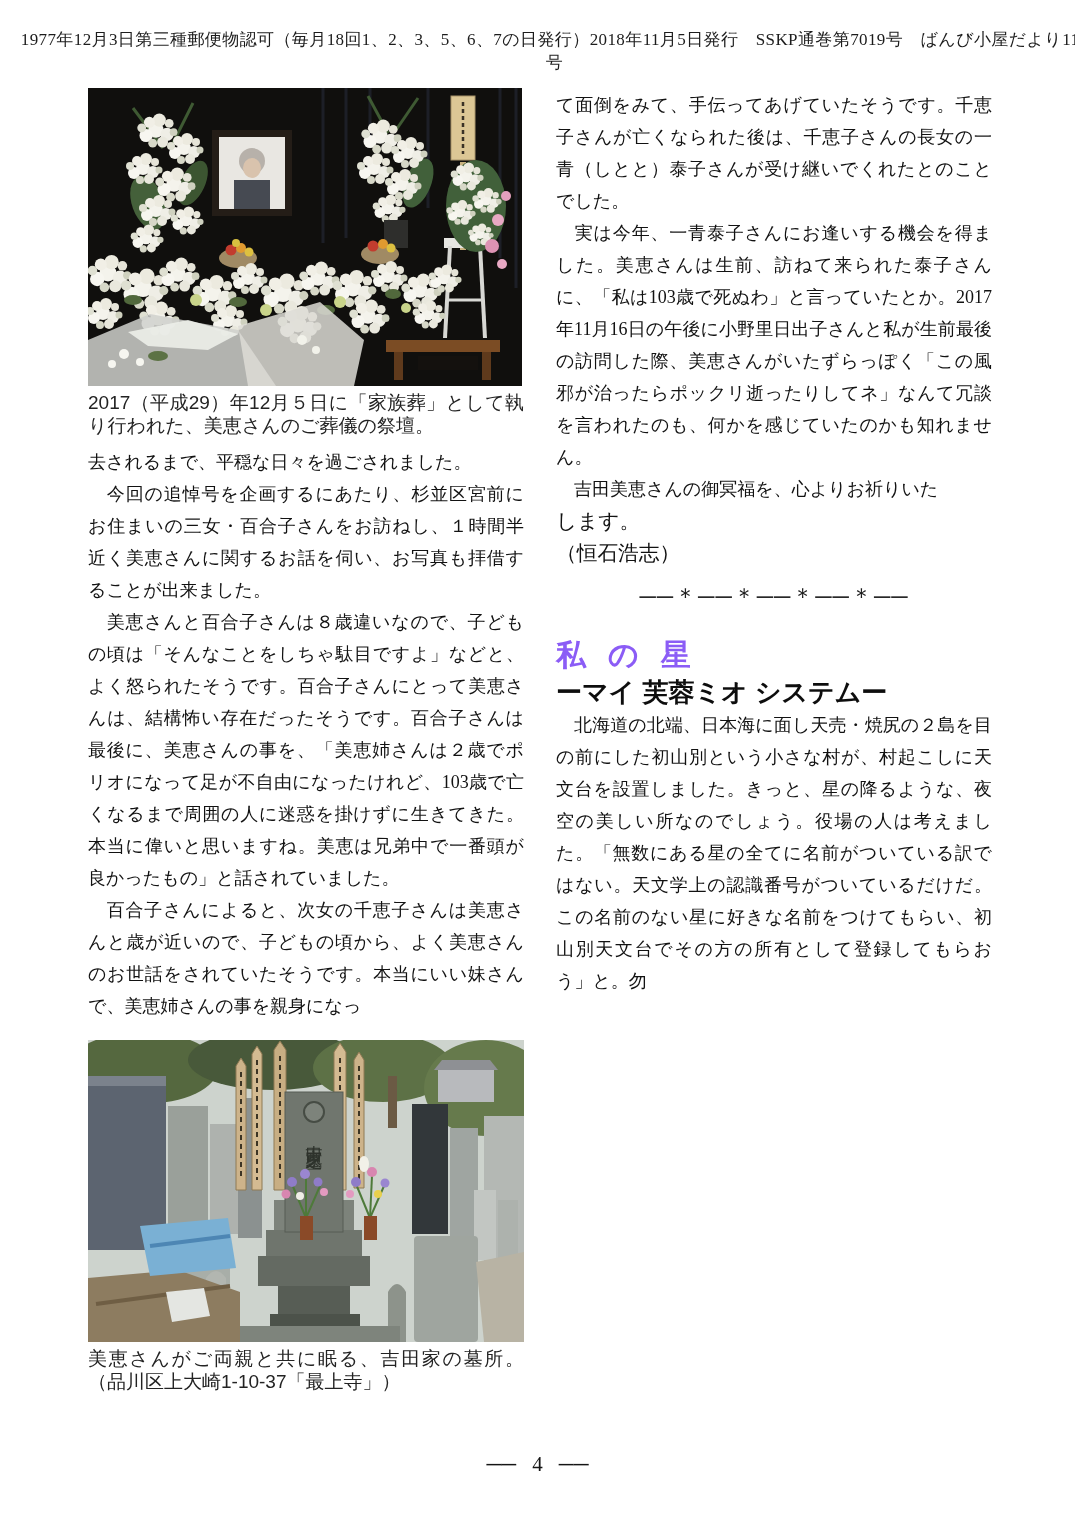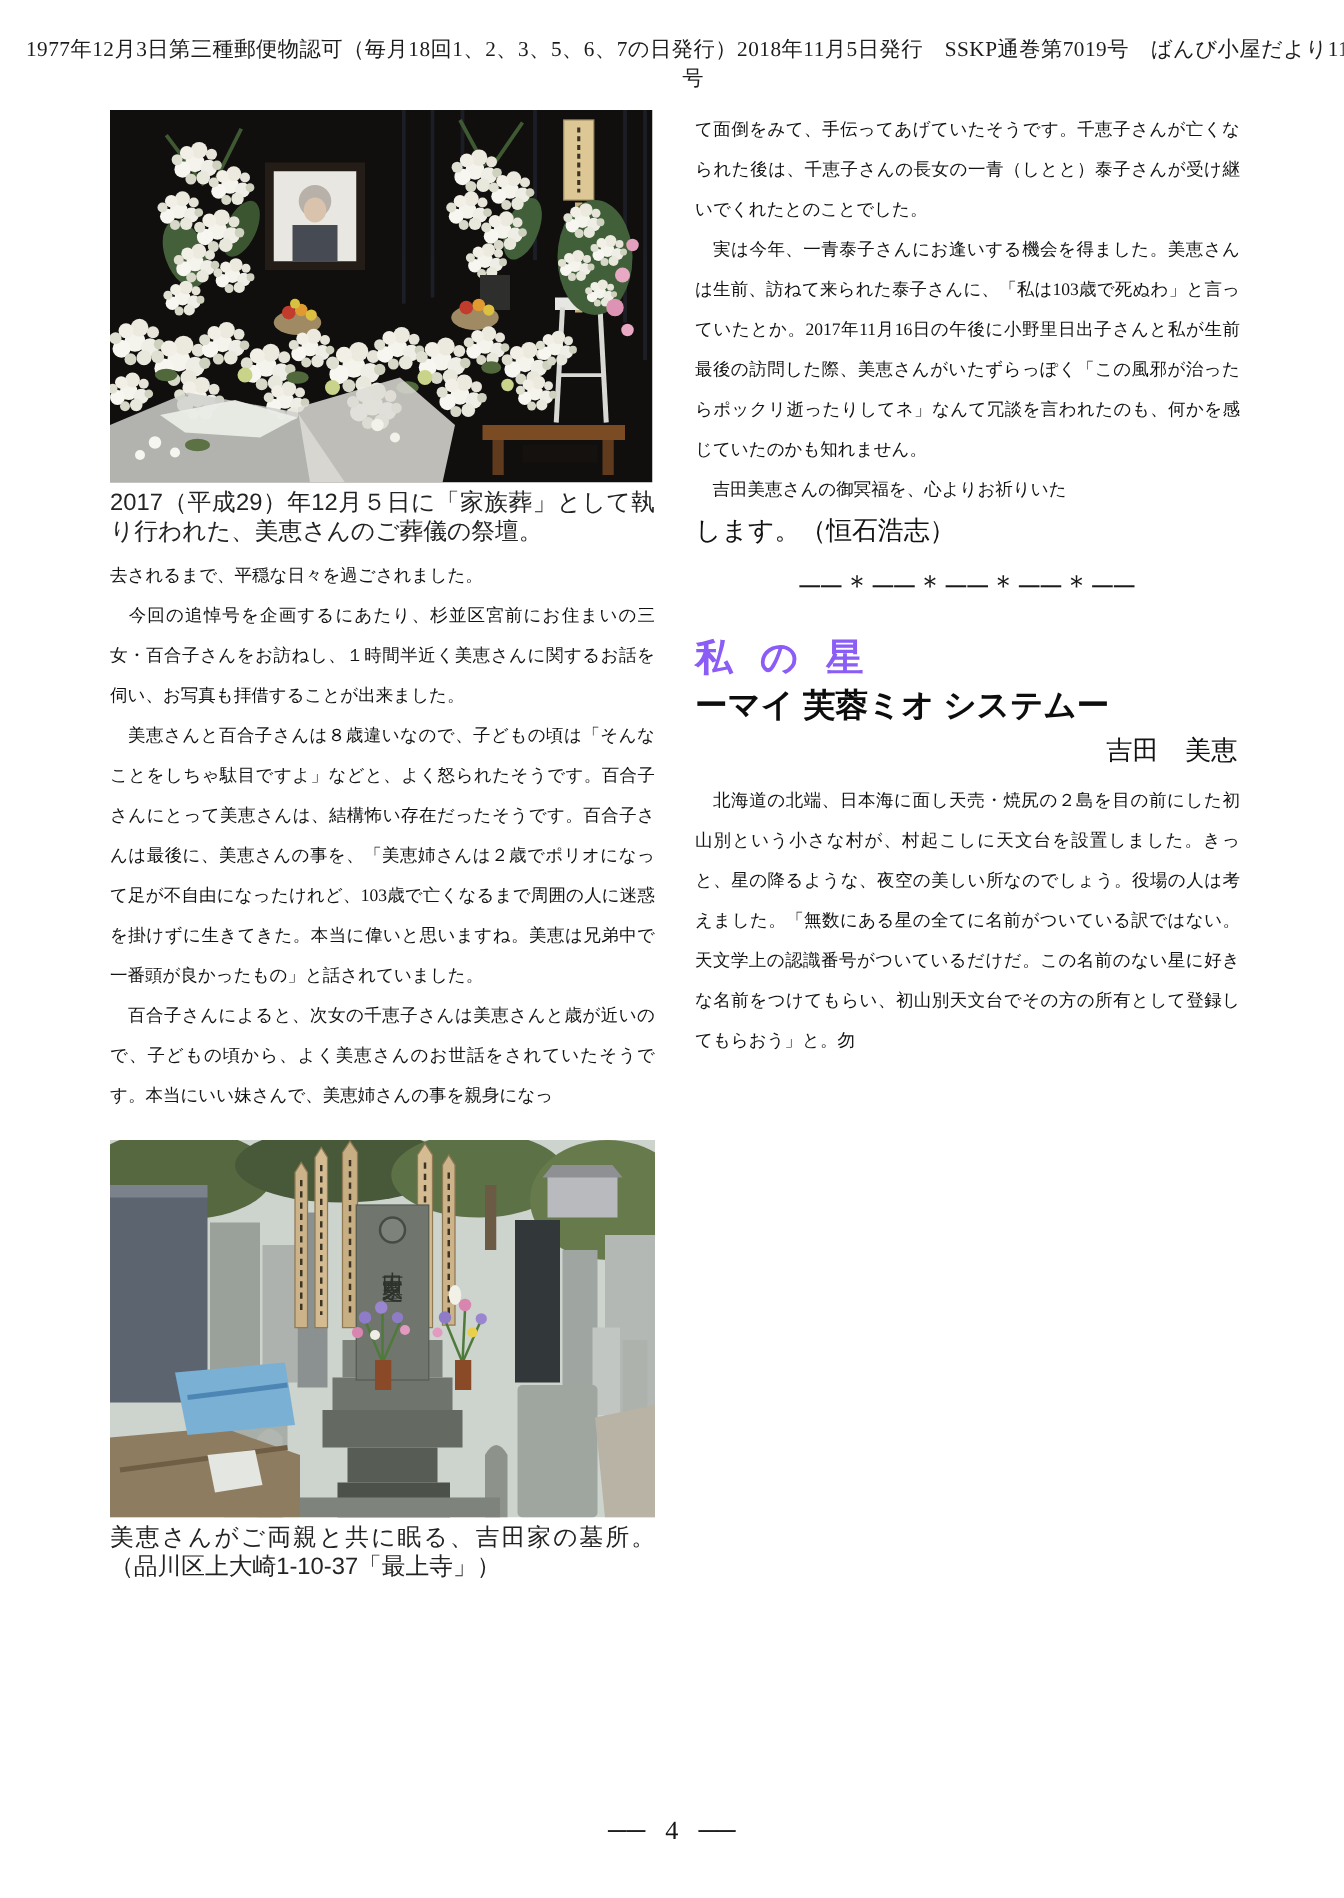--- a/index.html
+++ b/index.html
@@ -10,34 +10,34 @@
   }
   .page-header{
     position:absolute;top:28px;left:17px;width:100%;
     text-align:center;font-size:17px;letter-spacing:.4px;color:#1c1c1c;
   }
   .col{position:absolute;width:436px;}
   .col-left{left:88px;top:88px;}
   .col-right{left:556px;top:89px;}
   p{margin:0;}
   .body-text p{
-    font-size:14px;line-height:32px;text-align:justify;
+    font-size:18px;line-height:32px;text-align:justify;
     font-family:"Liberation Serif","DejaVu Serif",serif;
   }
   .gothic p{font-family:"Liberation Sans","DejaVu Sans",sans-serif;}
   .caption{
     font-family:"Liberation Sans","DejaVu Sans",sans-serif;
     font-size:19px;line-height:22.5px;color:#232323;margin-top:6px;text-align:justify;
   }
   .photo{display:block;}
   .photo-bottom{margin-top:18px;}
   .left-body{margin-top:9px;}
   .memorial-close{
-    display:flex;
-    font-size:20.7px;line-height:32px;
+    display:flex;justify-content:space-between;
+    font-size:20.7px;line-height:32px;flex-direction:column;
   }
   .attribution{padding-right:26px;}
   .separator{
     text-align:center;font-size:23px;line-height:32px;
     margin:12px 0 26px;letter-spacing:1px;color:#1a1a1a;
   }
   .g2{margin-top:14px;}
   .article-title{
     font-family:Liberation Mono, monospace;
     font-weight:bold;font-size:30px;line-height:36px;margin-top:16px;letter-spacing:2px;color:#8b5cf6;
@@ -324,21 +324,20 @@
   <div class="memorial-close">
     <span>します。</span>
     <span class="attribution">（恒石浩志）</span>
   </div>
 
   <div class="separator">──＊──＊──＊──＊──</div>
 
 
   <div class="article-title">私 の 星</div>
   <div class="article-subtitle">ーマイ 芙蓉ミオ システムー</div>
-  <div class="article-author">吉田　美恵</div>
 
   <div class="body-text">
     <p>　北海道の北端、日本海に面し天売・焼尻の２島を目の前にした初山別という小さな村が、村起こしに天文台を設置しました。きっと、星の降るような、夜空の美しい所なのでしょう。役場の人は考えました。「無数にある星の全てに名前がついている訳ではない。天文学上の認識番号がついているだけだ。この名前のない星に好きな名前をつけてもらい、初山別天文台でその方の所有として登録してもらおう」と。勿</p>
   </div>
 </div>
 
 <div class="page-footer">
   <span>──</span><span class="num">4</span><span>──</span>
 </div>
 

